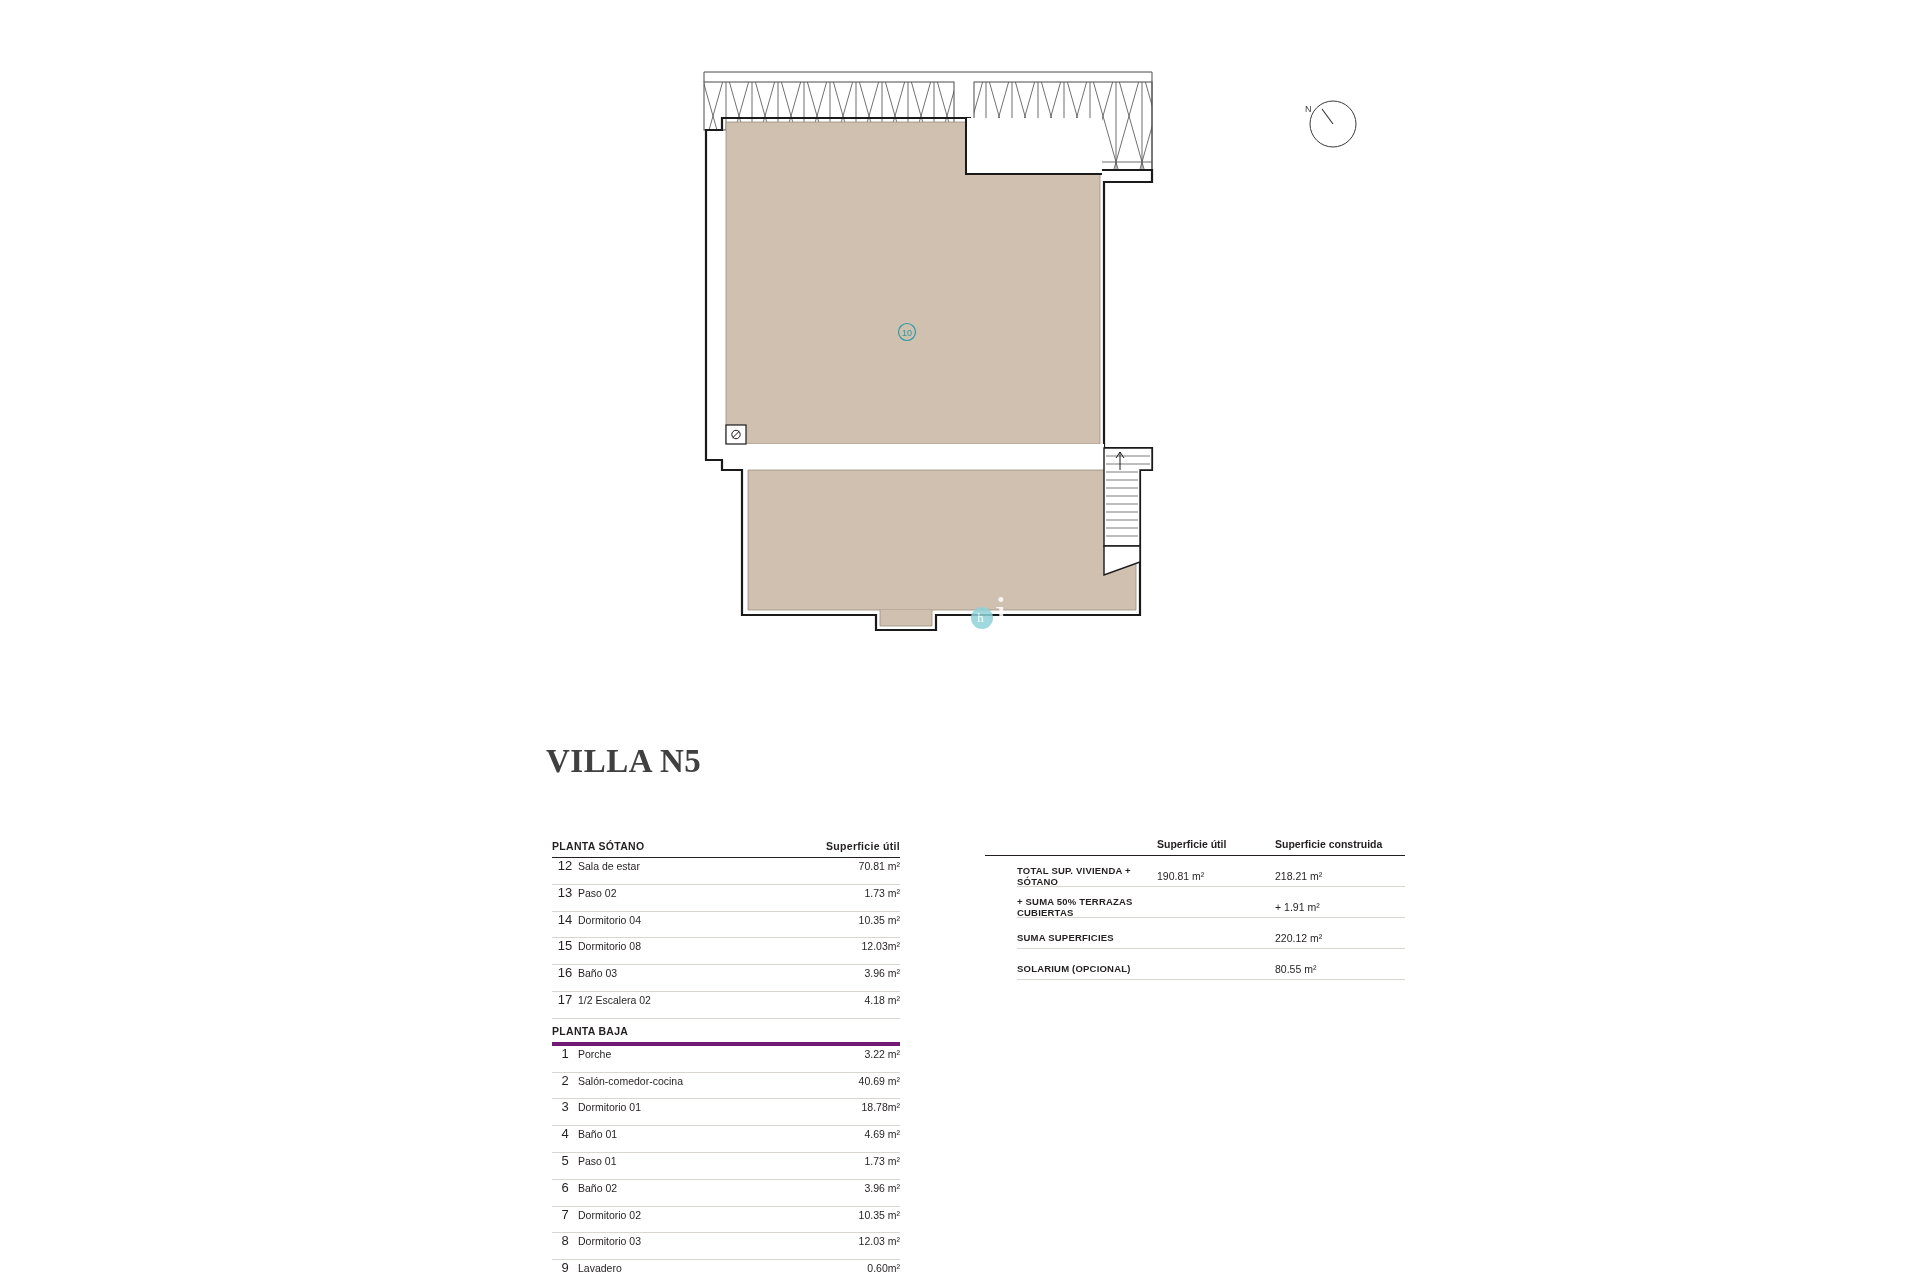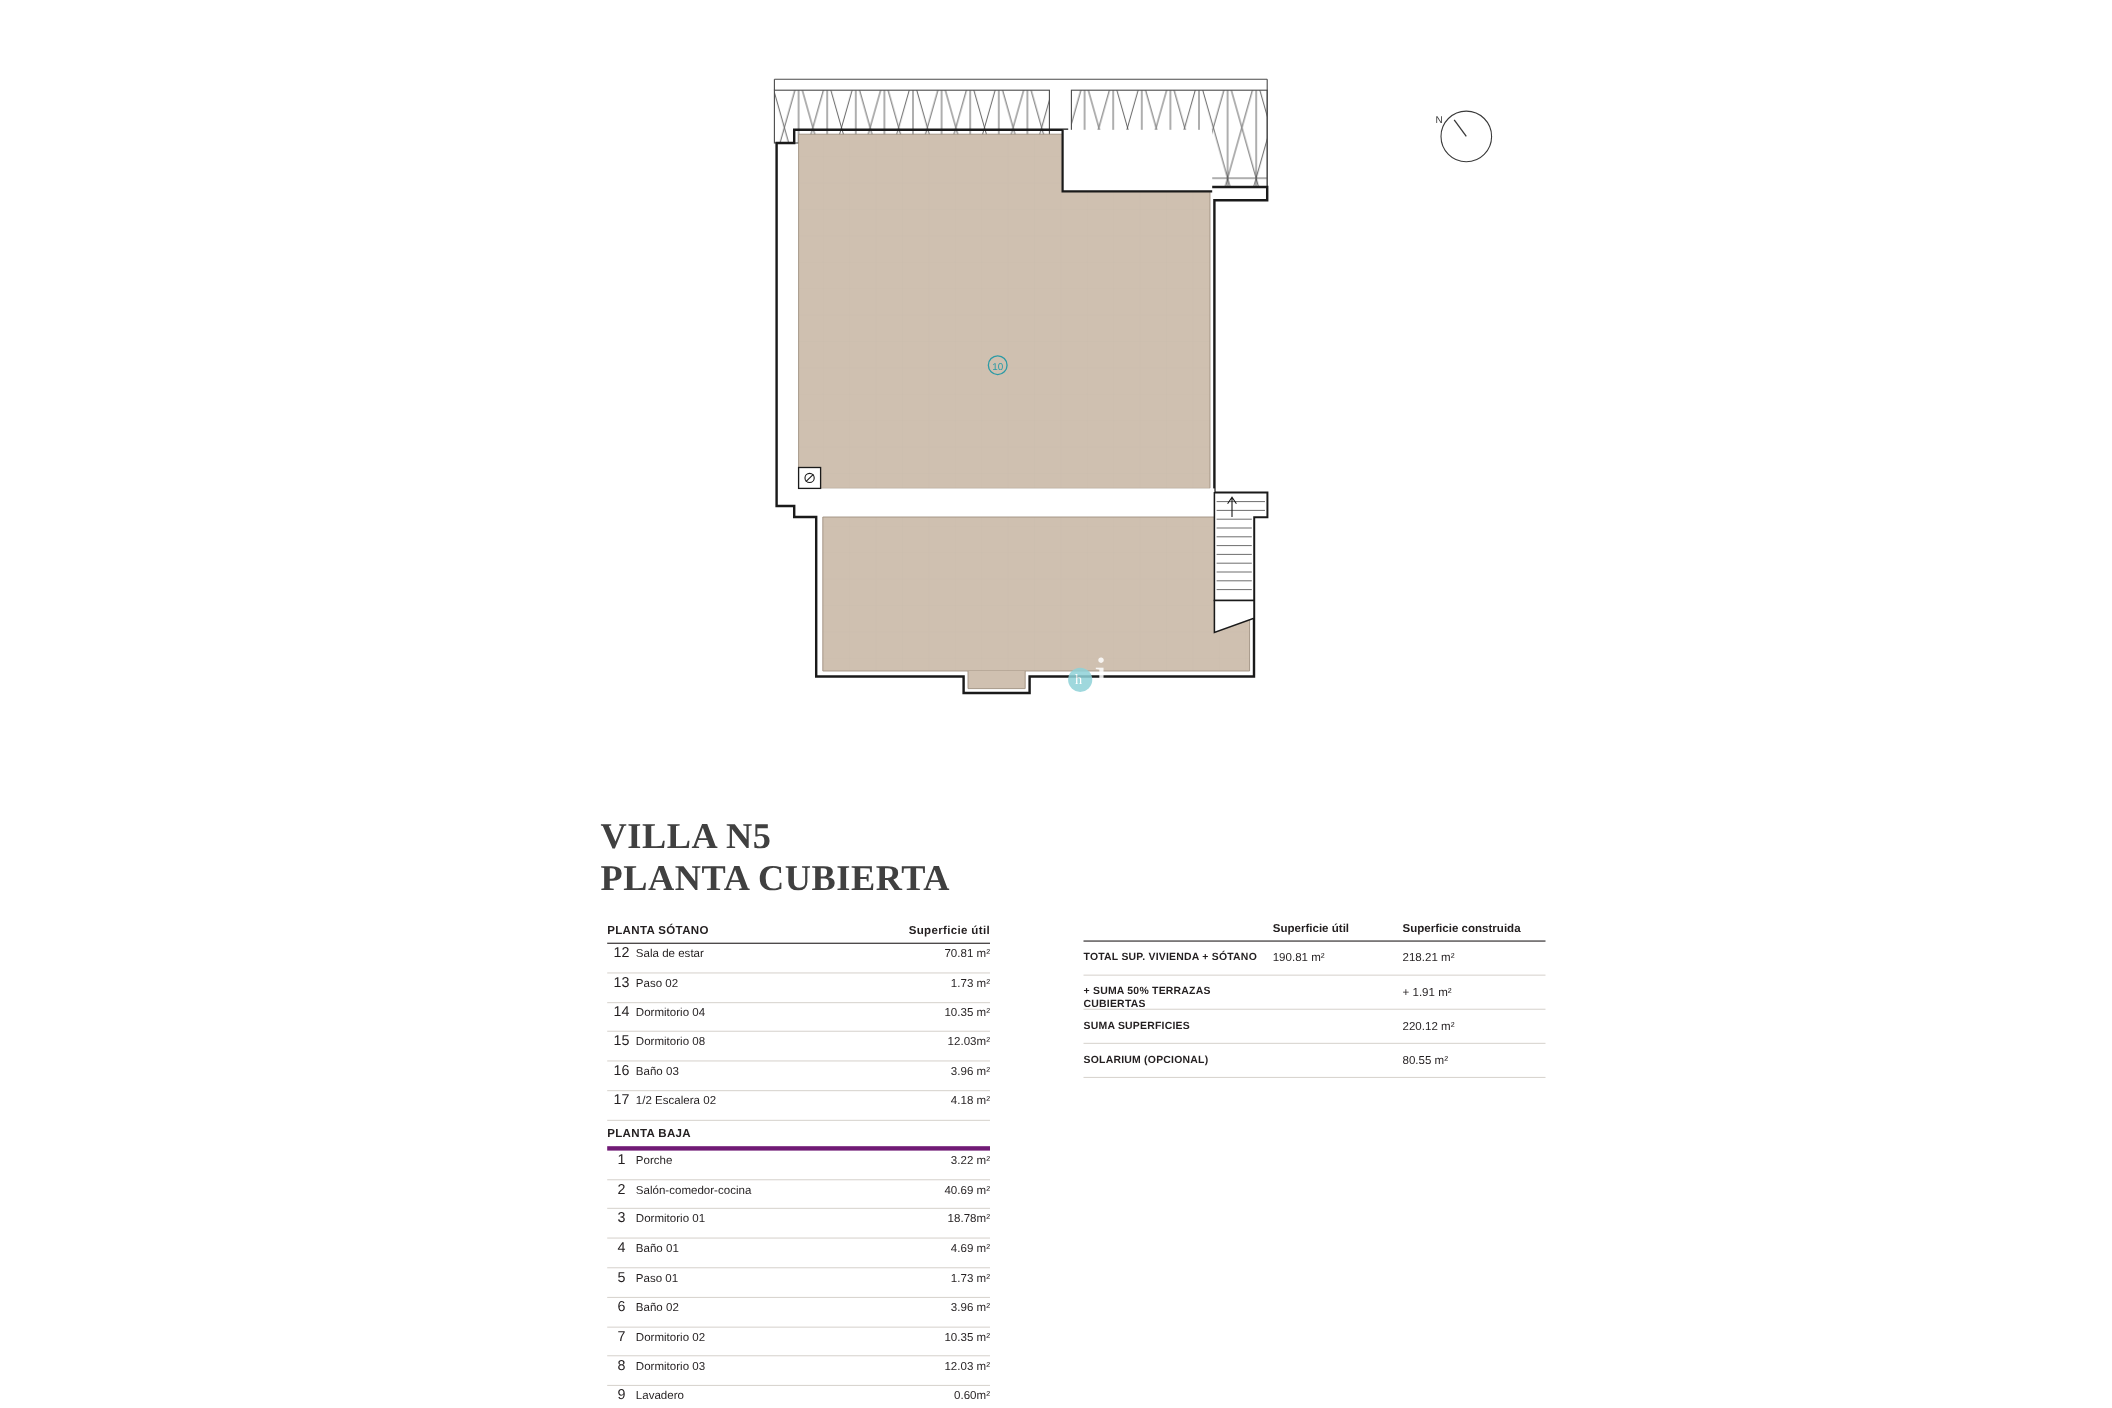--- a/index.html
+++ b/index.html
@@ -161,25 +161,26 @@
   .rt-head .h1 {
     width: 118px;
     text-align: left;
   }
   .rt-head .h2 {
     width: 130px;
     text-align: left;
   }
   .rt-row {
     display: flex;
-    align-items: flex-start;
+    align-items: center;
     border-bottom: 1px solid #d9d5d0;
     height: 31px;
     padding-top: 9px;
     box-sizing: border-box;
+    margin-left: 32px;
   }
   .rt-row .lbl {
     flex: 1 1 auto;
     font-weight: bold;
     font-size: 9.5px;
     letter-spacing: 0.2px;
   }
   .rt-row .v1 {
     width: 118px;
     flex: 0 0 118px;
@@ -284,21 +285,20 @@
 <div id="watermark">
   <div class="wm-letters">
     <span class="wm-circle">h</span><span>j</span>
   </div>
   <div class="wm-name">JJ PROPERTIES</div>
   <div class="wm-sub">REAL ESTATE</div>
 </div>
 
 <div id="title-block">
   <div>VILLA N5</div>
-  <div>PLANTA CUBIERTA</div>
 </div>
 
 <div id="left-table">
 
   <div class="sec-head">
     <span>PLANTA SÓTANO</span>
     <span>Superficie útil</span>
   </div>
 
   <div class="row">

